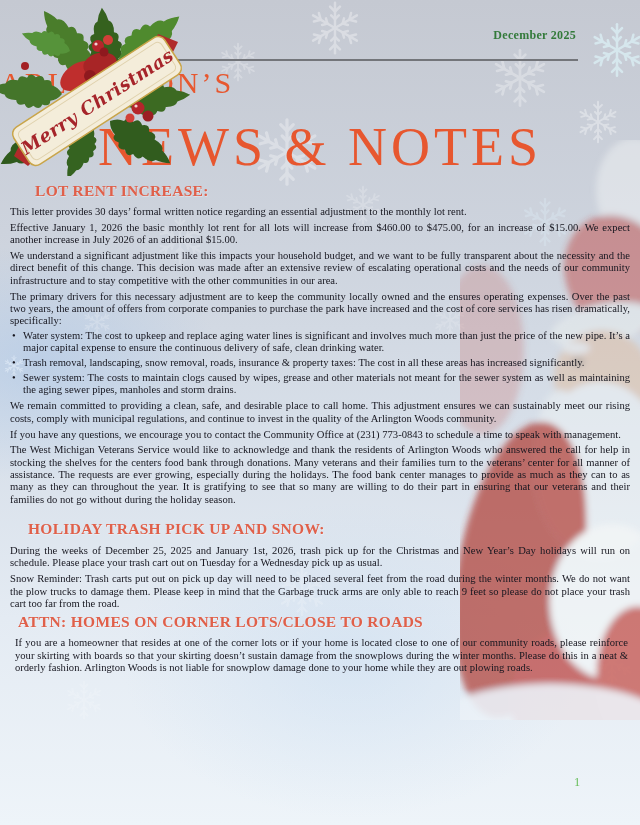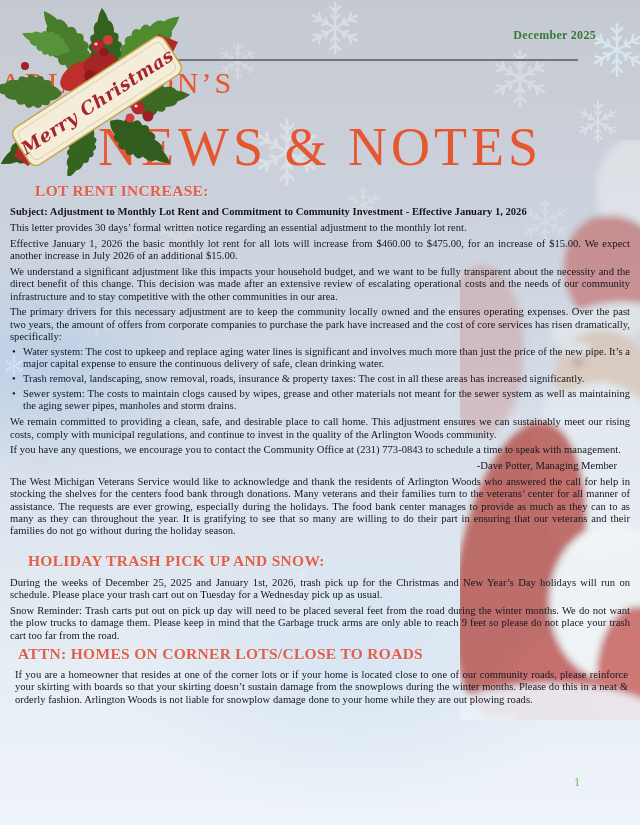--- a/index.html
+++ b/index.html
@@ -9,21 +9,21 @@
     font-family:"Liberation Serif", serif; color:#16161f;
     background:
       radial-gradient(ellipse 260px 170px at 6% 44%, rgba(170,198,232,.55), rgba(170,198,232,0) 70%),
       radial-gradient(ellipse 320px 220px at 55% 80%, rgba(188,214,240,.35), rgba(188,214,240,0) 72%),
       linear-gradient(180deg,#c5c9d2 0%,#cdd3dd 28%,#d7dfe9 52%,#e4ebf3 75%,#eef4f9 100%);
   }
   .bg-flakes{ position:absolute; inset:0; width:640px; height:825px; pointer-events:none; }
   .santa{ position:absolute; left:460px; top:140px; width:180px; height:580px; pointer-events:none; }
   .holly{ position:absolute; left:0; top:6px; width:196px; height:170px; }
 
-  .issue-date{ position:absolute; top:28px; right:44px; font-size:12px; font-weight:bold; color:#337a3a; letter-spacing:.3px; }
+  .issue-date{ position:absolute; top:28px; right:64px; font-size:12px; font-weight:bold; color:#337a3a; letter-spacing:.3px; }
   .rule{ position:absolute; top:59px; left:58px; width:520px; height:2px; background:#73757a; }
   .title-top{ position:absolute; top:66px; left:0; right:0; text-align:left; font-size:30px; letter-spacing:3px; color:#e7572f; }
   .title-main{ position:absolute; top:116px; left:0; right:0; text-align:center; font-size:54px; letter-spacing:4px; color:#e7572f; }
 
   .content{ position:absolute; top:181px; left:10px; right:10px; }
   .content p, .content li{ font-size:10.6px; line-height:12.35px; text-align:justify; }
   .content p{ margin-top:3.5px; }
   h2.sec{ font-size:15.5px; font-weight:bold; letter-spacing:.3px; color:#e0604a; line-height:19px;
           text-shadow:.5px .5px 0 rgba(255,255,255,.35); }
   .h-lot{ margin:0 0 6px 25px; }
@@ -180,33 +180,31 @@
     <g transform="translate(97,95) rotate(-33)">
       <rect x="-90" y="-22" width="180" height="44" rx="8" fill="#f4edda" stroke="#c9a54a" stroke-width="1.5"></rect>
       <rect x="-85" y="-17" width="170" height="34" rx="5" fill="none" stroke="#e0d2ae" stroke-width="1"></rect>
       <text x="0" y="7" text-anchor="middle" font-family="DejaVu Serif, serif" font-style="italic" font-weight="bold" font-size="18" letter-spacing="0.5" fill="#a6242a">Merry Christmas</text>
     </g>
   </svg>
 
   <main class="content">
 
     <h2 class="sec h-lot">LOT RENT INCREASE:</h2>
-    <p class="subject">Subject: Adjustment to Monthly Lot Rent and Commitment to Community Investment - Effective January 1, 2026</p>
     <p>This letter provides 30 days’ formal written notice regarding an essential adjustment to the monthly lot rent.</p>
     <p>Effective January 1, 2026 the basic monthly lot rent for all lots will increase from $460.00 to $475.00, for an increase of $15.00. We expect another increase in July 2026 of an additional $15.00.</p>
     <p>We understand a significant adjustment like this impacts your household budget, and we want to be fully transparent about the necessity and the direct benefit of this change. This decision was made after an extensive review of escalating operational costs and the needs of our community infrastructure and to stay competitive with the other communities in our area.</p>
     <p>The primary drivers for this necessary adjustment are to keep the community locally owned and the ensures operating expenses. Over the past two years, the amount of offers from corporate companies to purchase the park have increased and the cost of core services has risen dramatically, specifically:</p>
     <ul class="bullets">
       <li>Water system: The cost to upkeep and replace aging water lines is significant and involves much more than just the price of the new pipe. It’s a major capital expense to ensure the continuous delivery of safe, clean drinking water.</li>
       <li>Trash removal, landscaping, snow removal, roads, insurance &amp; property taxes: The cost in all these areas has increased significantly.</li>
       <li>Sewer system: The costs to maintain clogs caused by wipes, grease and other materials not meant for the sewer system as well as maintaining the aging sewer pipes, manholes and storm drains.</li>
     </ul>
     <p>We remain committed to providing a clean, safe, and desirable place to call home. This adjustment ensures we can sustainably meet our rising costs, comply with municipal regulations, and continue to invest in the quality of the Arlington Woods community.</p>
     <p>If you have any questions, we encourage you to contact the Community Office at (231) 773-0843 to schedule a time to speak with management.</p>
-    <p class="signature">-Dave Potter, Managing Member</p>
 
     <p>The West Michigan Veterans Service would like to acknowledge and thank the residents of Arlington Woods who answered the call for help in stocking the shelves for the centers food bank through donations. Many veterans and their families turn to the veterans’ center for all manner of assistance. The requests are ever growing, especially during the holidays. The food bank center manages to provide as much as they can to as many as they can throughout the year. It is gratifying to see that so many are willing to do their part in ensuring that our veterans and their families do not go without during the holiday season.</p>
 
     <h2 class="sec h-trash">HOLIDAY TRASH PICK UP AND SNOW:</h2>
     <p>During the weeks of December 25, 2025 and January 1st, 2026, trash pick up for the Christmas and New Year’s Day holidays will run on schedule. Please place your trash cart out on Tuesday for a Wednesday pick up as usual.</p>
     <p class="snow-p">Snow Reminder: Trash carts put out on pick up day will need to be placed several feet from the road during the winter months. We do not want the plow trucks to damage them. Please keep in mind that the Garbage truck arms are only able to reach 9 feet so please do not place your trash cart too far from the road.</p>
 
     <h2 class="sec h-attn">ATTN: HOMES ON CORNER LOTS/CLOSE TO ROADS</h2>
     <p class="attn-p">If you are a homeowner that resides at one of the corner lots or if your home is located close to one of our community roads, please reinforce your skirting with boards so that your skirting doesn’t sustain damage from the snowplows during the winter months. Please do this in a neat &amp; orderly fashion. Arlington Woods is not liable for snowplow damage done to your home while they are out plowing roads.</p>
 

